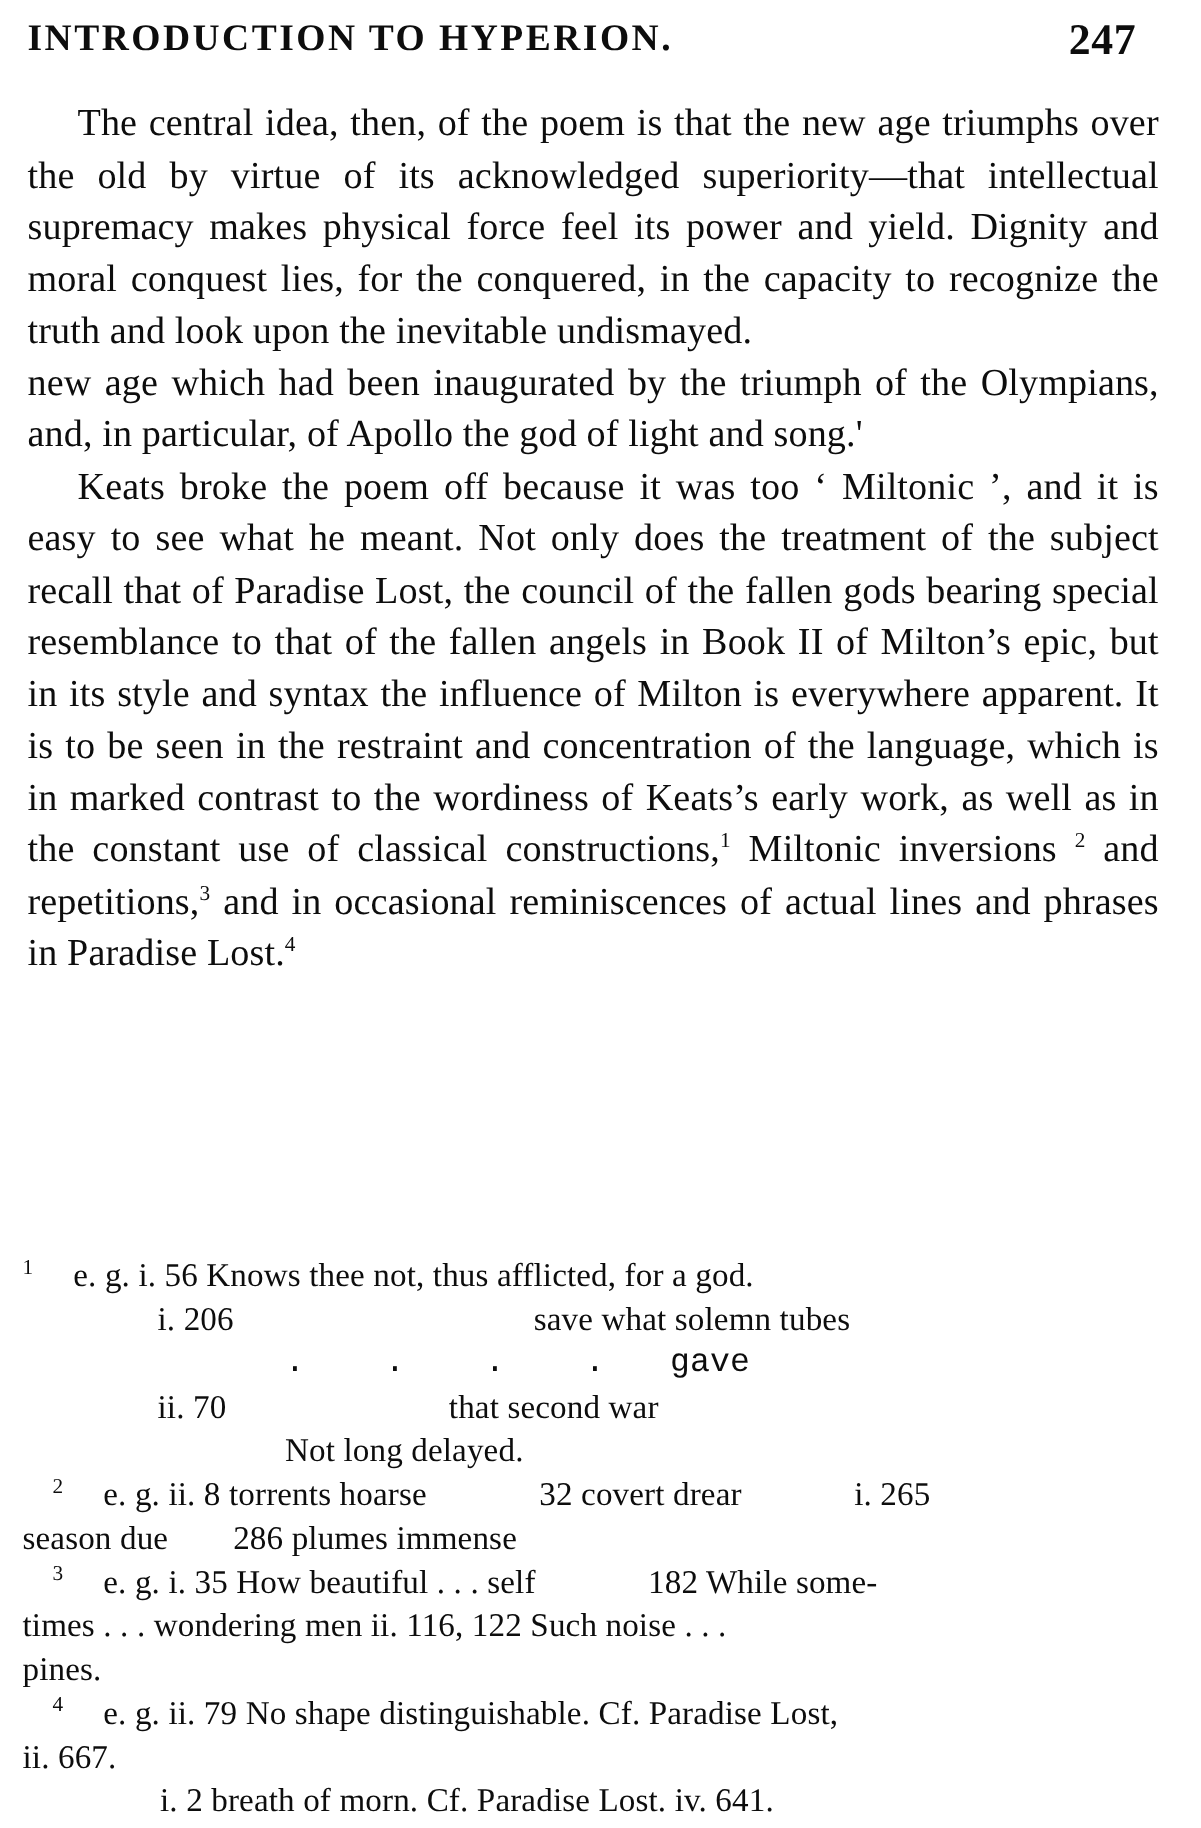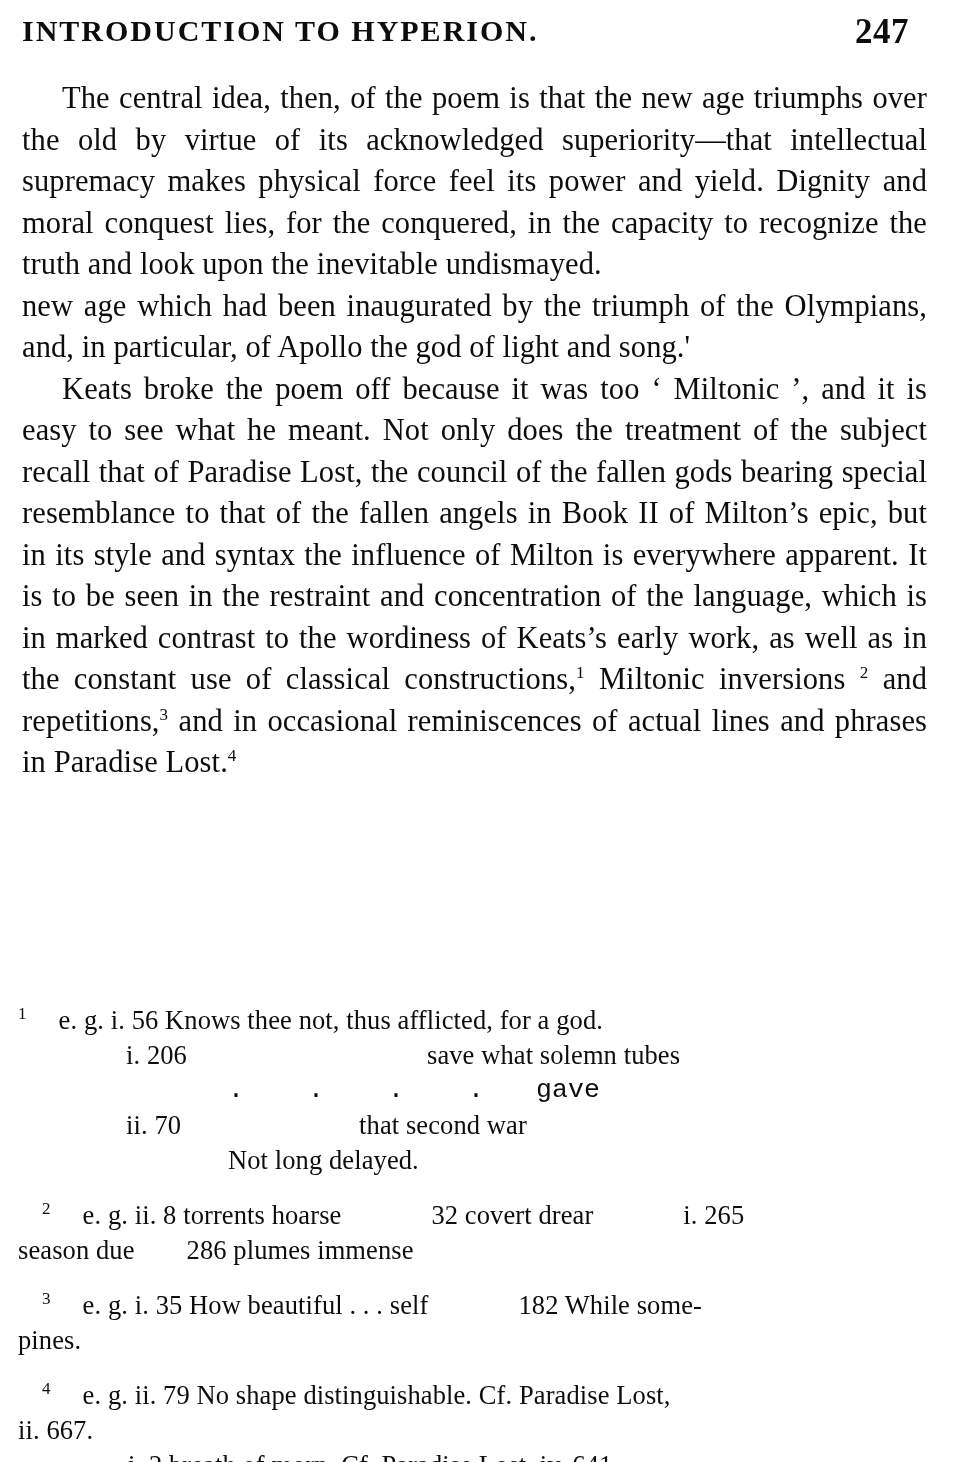--- a/index.html
+++ b/index.html
@@ -86,21 +86,21 @@
   .fn-marker {
     font-size: 17px;
     vertical-align: super;
     line-height: 0;
     margin-right: 4px;
   }
   .fn-wrap {
     margin: 0;
     letter-spacing: 0.1px;
   }
-  .fn-indent-1 { padding-left: 24px; margin-top: 20px; }
+  .fn-indent-1 { padding-left: 24px; }
   .fn-indent-2 { padding-left: 108px; }
   .fn-indent-3 { padding-left: 210px; }
   .fn-indent-4 { padding-left: 110px; }
   .fn-dots {
     padding-left: 210px;
     letter-spacing: 0.1px;
     font-family: Liberation Mono, monospace;
   }
   .dot-sp { display: inline-block; width: 64px; }
   .gap-sm { display: inline-block; width: 28px; }
@@ -138,20 +138,21 @@
     <p class="fn-wrap fn-indent-2"><span>ii. 70</span><span class="gap-xl"></span><span class="gap-sm"></span><span>that second war</span></p>
 
     <p class="fn-wrap fn-indent-3"><span>Not long delayed.</span></p>
 
     <p class="fn-wrap fn-indent-1"><span class="fn-marker">2</span><span class="gap-sm"></span><span>e. g. ii. 8 torrents hoarse</span><span class="gap-lg"></span><span>32 covert drear</span><span class="gap-lg"></span><span>i. 265</span></p>
 
     <p class="fn-wrap"><span>season due</span><span class="gap-md"></span><span>286 plumes immense</span></p>
 
     <p class="fn-wrap fn-indent-1"><span class="fn-marker">3</span><span class="gap-sm"></span><span>e. g. i. 35 How beautiful . . . self</span><span class="gap-lg"></span><span>182 While some-</span></p>
 
+    <p class="fn-wrap">times . . . wondering men    ii. 116, 122 Such noise . . .</p>
 
     <p class="fn-wrap">pines.</p>
 
     <p class="fn-wrap fn-indent-1"><span class="fn-marker">4</span><span class="gap-sm"></span><span>e. g. ii. 79 No shape distinguishable.  Cf. </span><span class="ital">Paradise Lost</span><span>,</span></p>
 
     <p class="fn-wrap">ii. 667.</p>
 
     <p class="fn-wrap fn-indent-4"><span>i. 2 breath of morn.  Cf. </span><span class="ital">Paradise Lost</span><span>. iv. 641.</span></p>
 
   </div>

